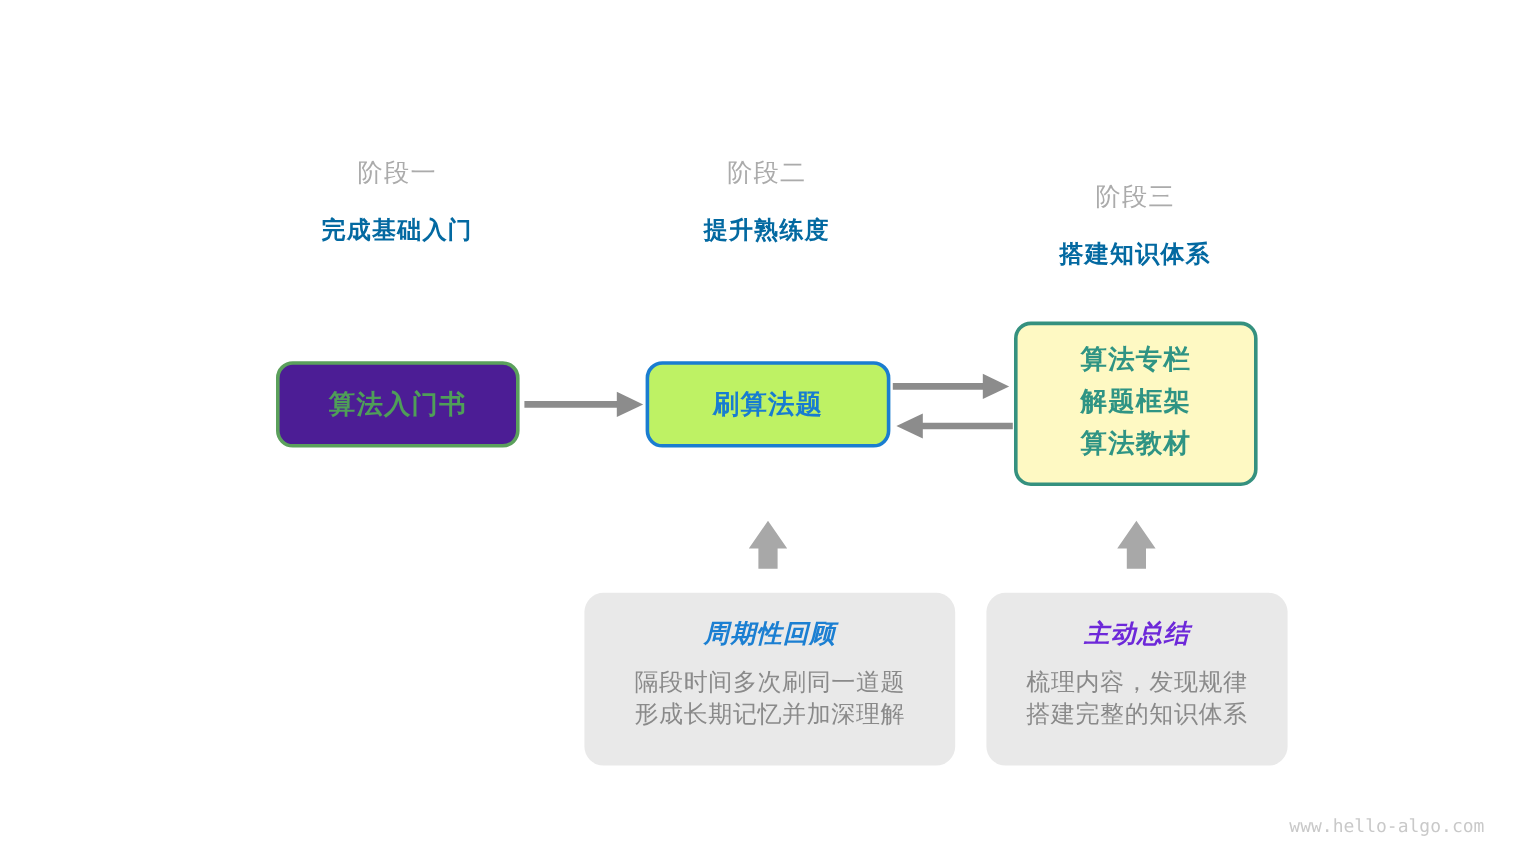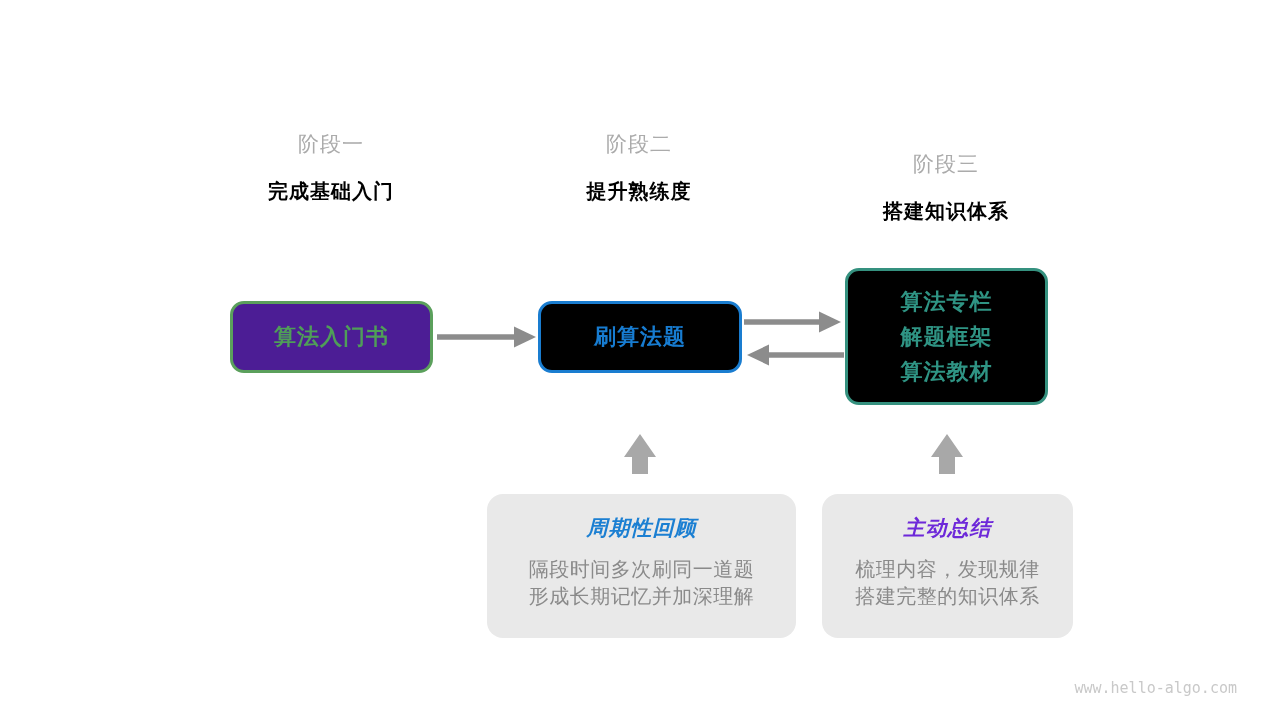--- a/index.html
+++ b/index.html
@@ -16,40 +16,40 @@
   .stage { width: 320px; text-align: center; }
   .stage-title {
     font-size: 21px;
     color: #ababab;
     letter-spacing: 1px;
   }
   .stage-subtitle {
     margin-top: 20px;
     font-size: 20px;
     font-weight: bold;
-    color: #000000;
+    color: #0369a1;
     letter-spacing: 1px;
   }
 
   
   .node {
     border-radius: 14px;
     border: 3px solid;
     display: flex;
     flex-direction: column;
     align-items: center;
     justify-content: center;
     text-align: center;
     font-weight: bold;
     font-size: 22px;
     letter-spacing: 1px;
   }
   .node-green  { border-color: #5ba05c; background: #4c1d95; color: #4f9e58; }
-  .node-blue   { border-color: #1a7dd0; background: #000000; color: #177cd1; }
-  .node-teal   { border-color: #35917f; background: #000000; color: #2f9484; }
+  .node-blue   { border-color: #1a7dd0; background: #bef264; color: #177cd1; }
+  .node-teal   { border-color: #35917f; background: #fef9c3; color: #2f9484; font-family: Liberation Mono, monospace; }
   .node-teal .node-line { line-height: 35px; }
 
   
   .callout {
     background: #e9e9e9;
     border-radius: 16px;
     text-align: center;
     padding-top: 20px;
   }
   .callout-title {

